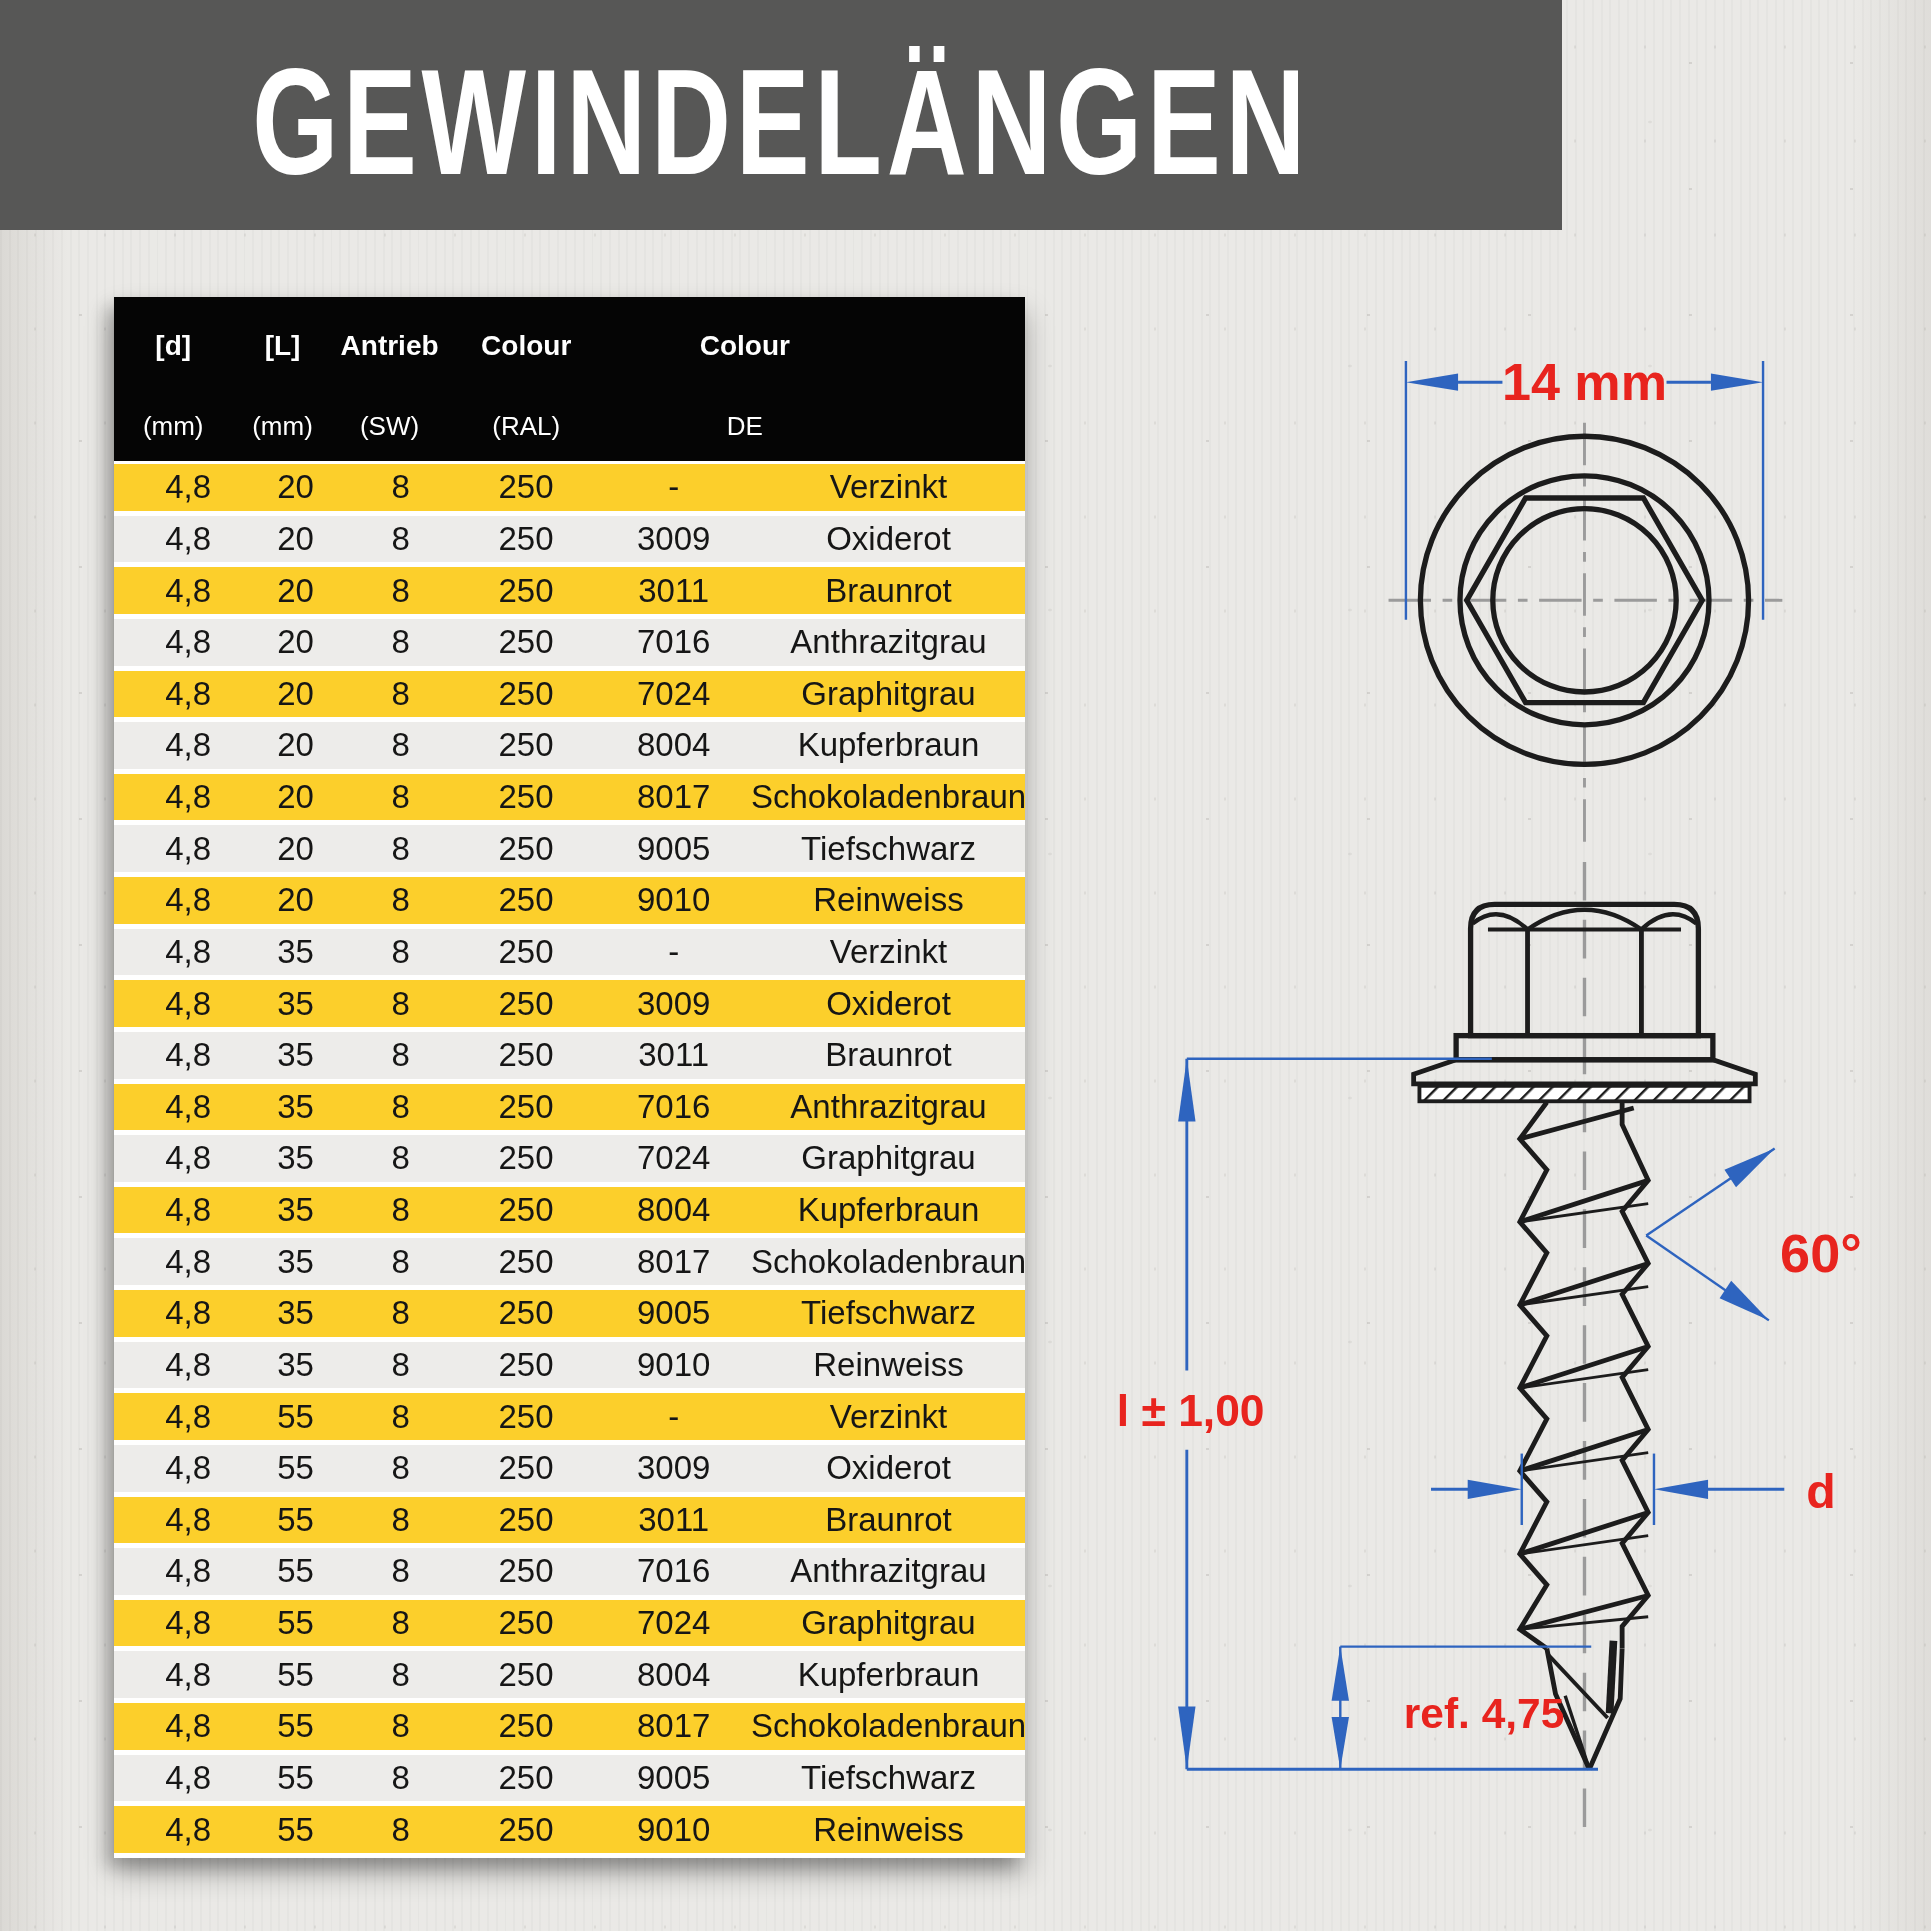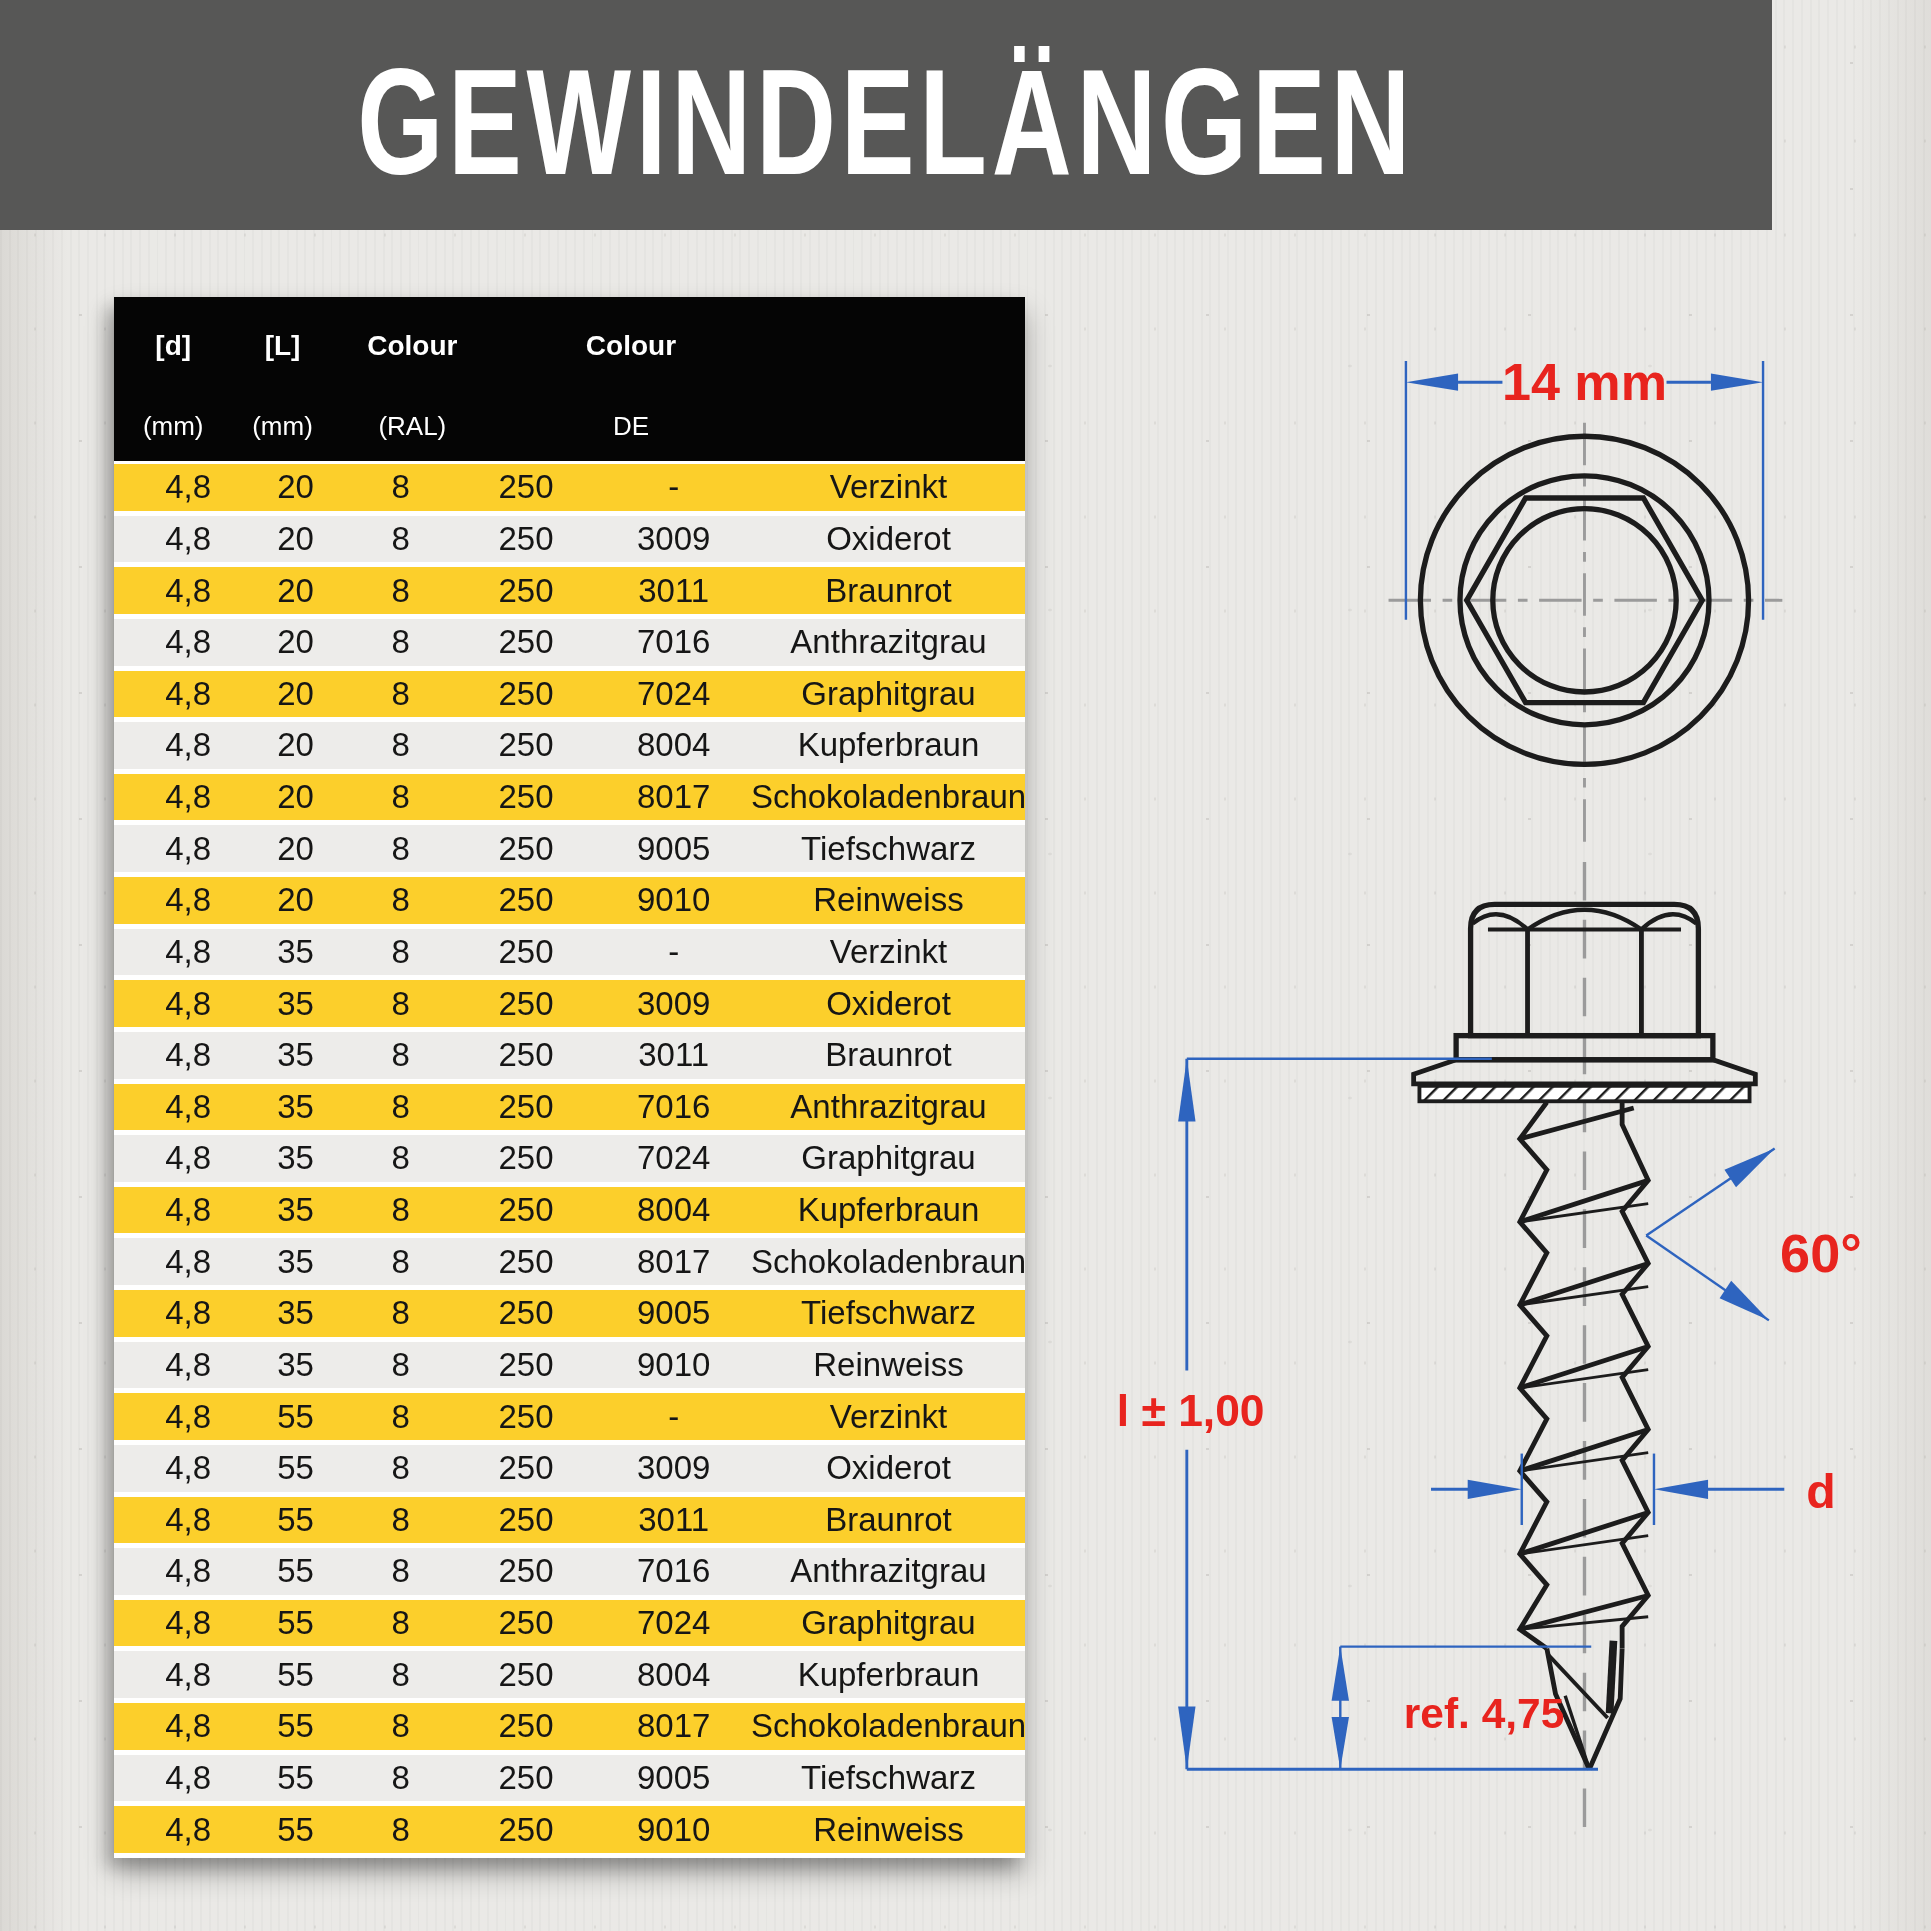--- a/index.html
+++ b/index.html
@@ -18,21 +18,21 @@
     background-image:
       radial-gradient(rgba(110,105,98,.18) 1.2px, transparent 1.6px),
       radial-gradient(rgba(120,115,108,.12) 1px, transparent 1.4px),
       radial-gradient(rgba(100,95,90,.09) 1.5px, transparent 2.1px),
       repeating-linear-gradient(90deg, rgba(0,0,0,.022) 0 1.9px, rgba(0,0,0,0) 1.9px 8.7px),
       linear-gradient(90deg, rgba(190,186,180,.35) 0, rgba(255,255,255,0) 68px, rgba(255,255,255,0) 96%, rgba(190,186,180,.25) 100%);
     background-size:161px 126px, 70px 94px, 300px 244px, 100% 100%, 100% 100%;
   }
   
   .banner{
-    position:absolute;left:0;top:0;width:1772px;height:230px;
+    position:absolute;left:0;top:0;width:1562px;height:230px;
     background:var(--banner);
     display:flex;align-items:center;justify-content:center;
   }
   .banner .title{
     color:#fff;font-weight:bold;font-size:135px;letter-spacing:5.8px;line-height:1;
     transform:scale(0.82,1.12);transform-origin:center;white-space:nowrap;
     margin-top:13.5px;
   }
   
   .spec-table{
@@ -73,20 +73,24 @@
 
   <div class="spec-table">
     <div class="thead">
         <div class="hcell c0">
           <div class="h1">[d]</div>
           <div class="h2">(mm)</div>
         </div>
         <div class="hcell c1">
           <div class="h1">[L]</div>
           <div class="h2">(mm)</div>
+        </div>
+        <div class="hcell c2">
+          <div class="h1">Antrieb</div>
+          <div class="h2">(SW)</div>
         </div>
         <div class="hcell c4">
           <div class="h1">Colour</div>
           <div class="h2">(RAL)</div>
         </div>
         <div class="hcell c5">
           <div class="h1">Colour</div>
           <div class="h2">DE</div>
         </div>
       </div>

